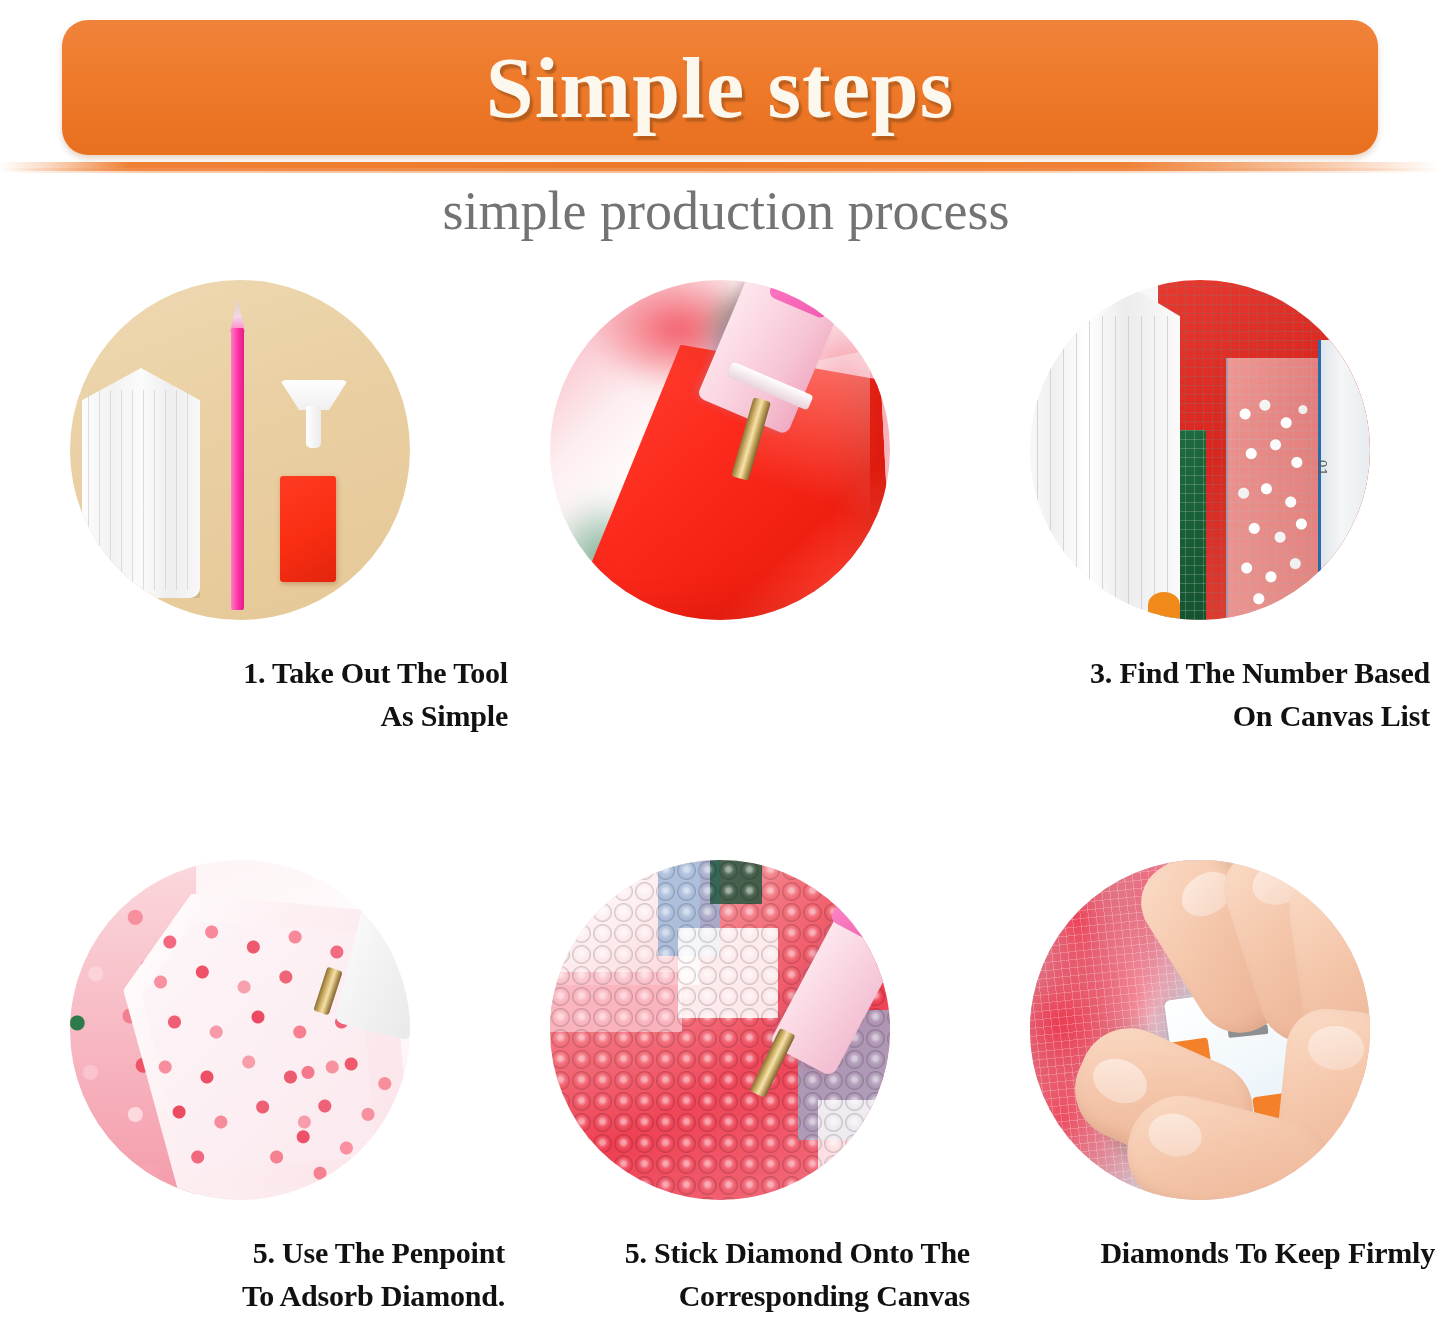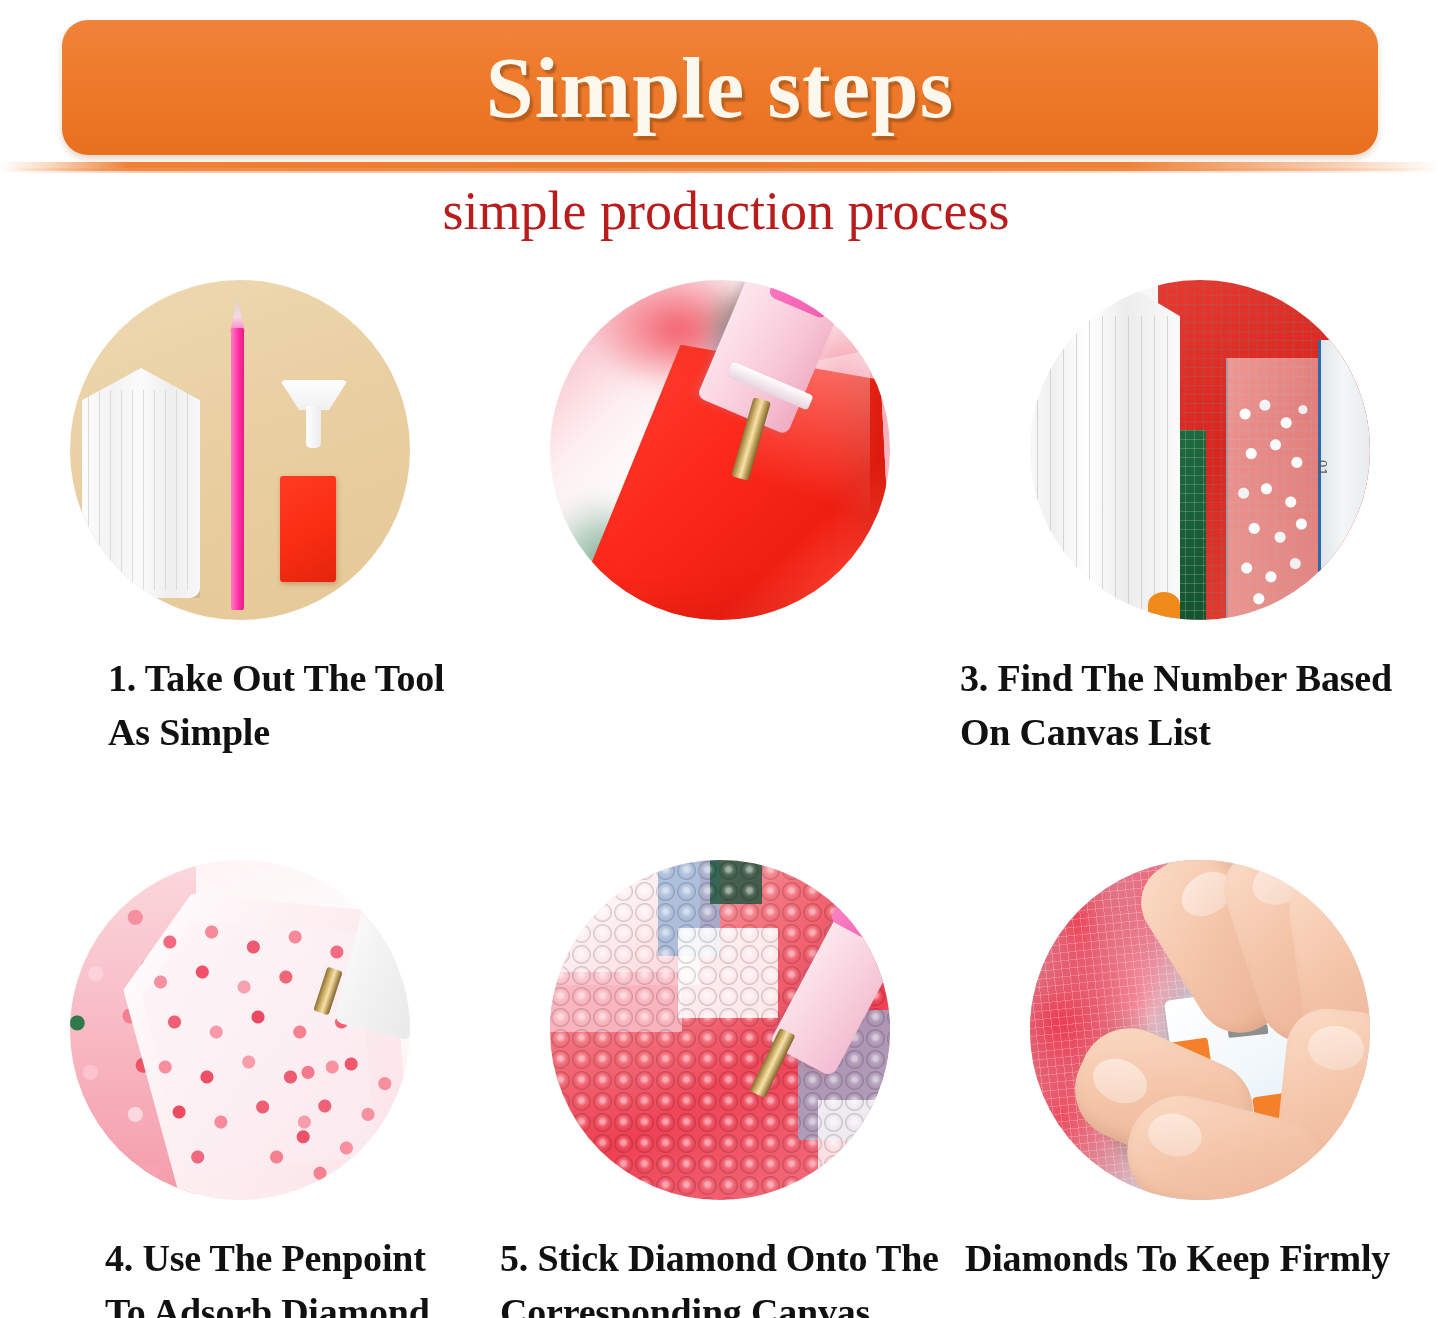--- a/index.html
+++ b/index.html
@@ -76,21 +76,21 @@
         rgba(240,150,90,0.2) 92%,
         rgba(240,150,90,0) 100%);
   }
 
   
   .subtitle {
     position: absolute;
     left: 12px; right: 0;
     top: 182px;
     text-align: center;
-    color: #b91c1c;
+    color: #737373;
     font-family: "Liberation Serif", "DejaVu Serif", serif;
     font-size: 54px;
     line-height: 1.1;
     white-space: nowrap;
   }
 
   
   .steps-grid {
     position: absolute;
     left: 0;
@@ -124,23 +124,24 @@
   .photo > .layer { position: absolute; }
 
   
   .caption {
     position: absolute;
     top: 372px;
     width: 460px;
     color: #111111;
     font-family: "Liberation Serif", "DejaVu Serif", serif;
     font-weight: bold;
-    font-size: 38px;
+    font-size: 30px;
     line-height: 1.42;
     letter-spacing: -0.2px;
+    text-align: right;
   }
   .cell-1 .caption { left: 108px; width: 400px; }
   .cell-2 .caption { left: 25px; width: 470px; }
   .cell-3 .caption { left: 0px;  width: 470px; }
   .cell-4 .caption { left: 105px; width: 400px; }
   .cell-5 .caption { left: 20px;  width: 470px; }
   .cell-6 .caption { left: 5px;   width: 470px; }
 
   .cap-line { display: block; white-space: nowrap; }
 
@@ -633,21 +634,21 @@
           <div class="layer tray4"></div>
           <div class="layer tray4-inner"></div>
           <div class="layer drills"></div>
           <div class="layer loose"></div>
           <div class="layer pen4-body"></div>
           <div class="layer pen4-cap"></div>
           <div class="layer pen4-metal"></div>
         </div>
       </div>
       <div class="caption">
-        <span class="cap-line">4. Use The Penpoint</span>
+        <span class="cap-line">5. Use The Penpoint</span>
         <span class="cap-line">To Adsorb Diamond.</span>
       </div>
     </div>
 
     <div class="step-cell cell-5">
       <div class="circle-holder">
         <div class="photo p5">
           <div class="layer patch-white"></div>
           <div class="layer patch-pinkband"></div>
           <div class="layer patch-blue"></div>

